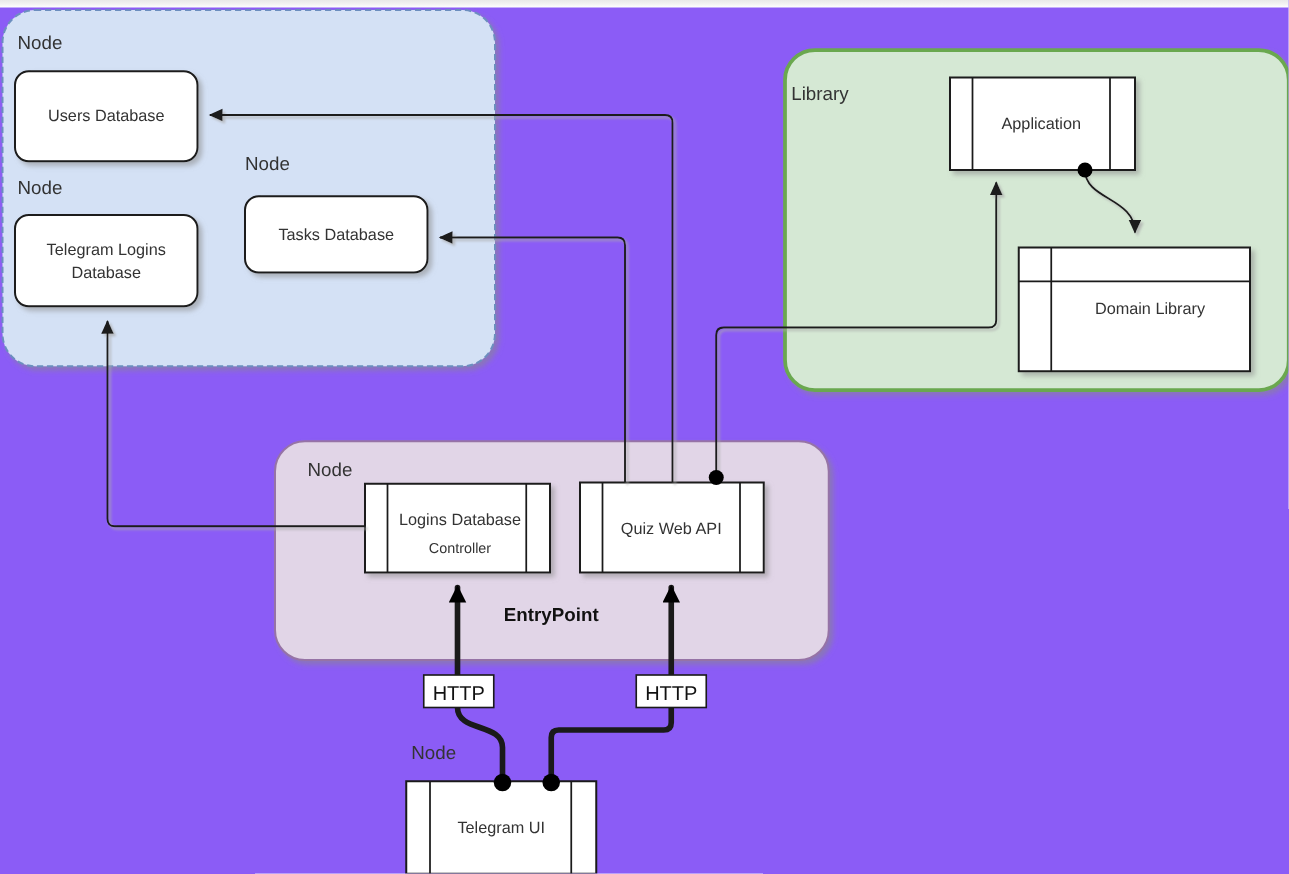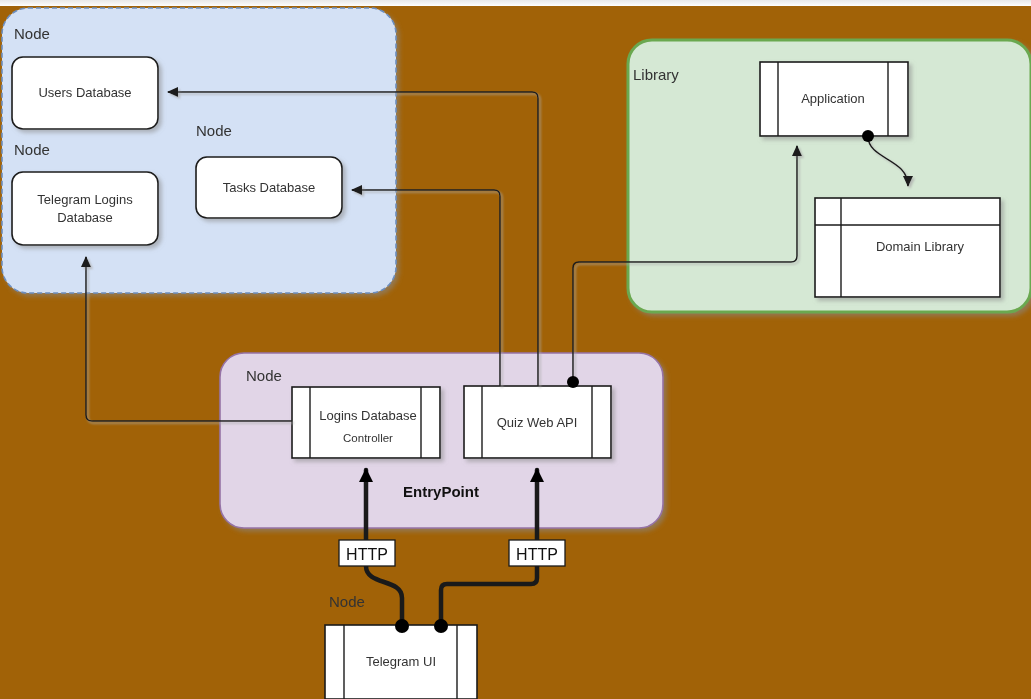--- a/index.html
+++ b/index.html
@@ -7,21 +7,21 @@
     padding: 0;
     background: #ffffff;
   }
   body {
     font-family: "Liberation Sans", sans-serif;
   }
   #canvas {
     position: relative;
     width: 1031px;
     height: 699px;
-    background: #a16207;
+    background: #8b5cf6;
     overflow: hidden;
   }
   .topstrip {
     position: absolute;
     left: 0;
     top: 0;
     width: 1031px;
     height: 6px;
     background: linear-gradient(to bottom, #e8e8e8 0%, #f4f4f4 60%, #ffffff 100%);
   }

